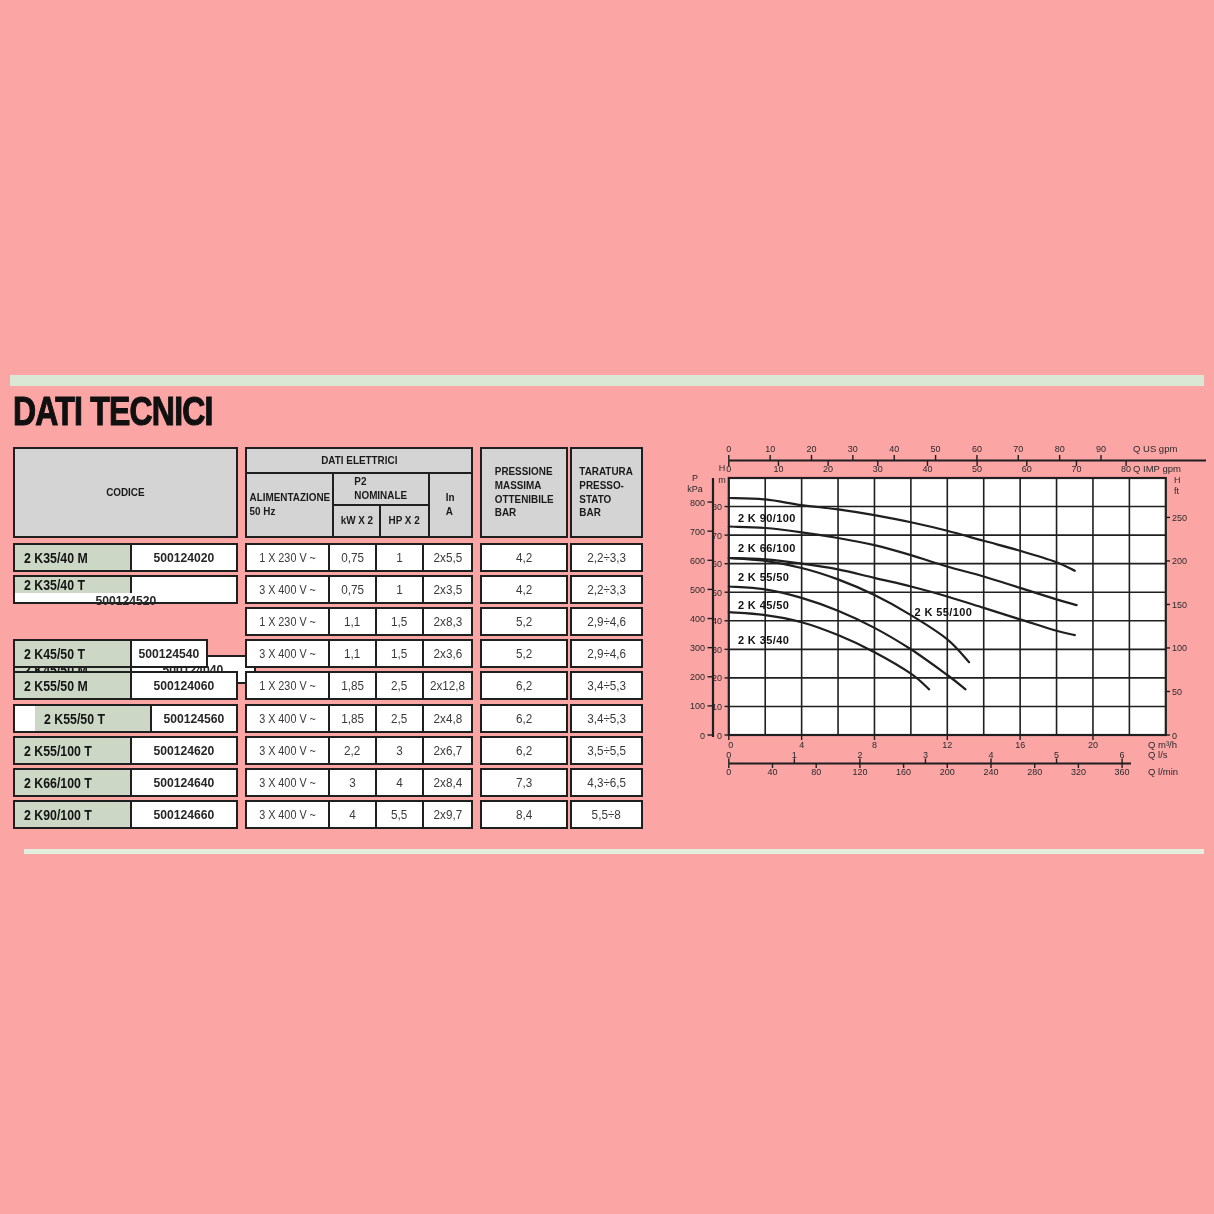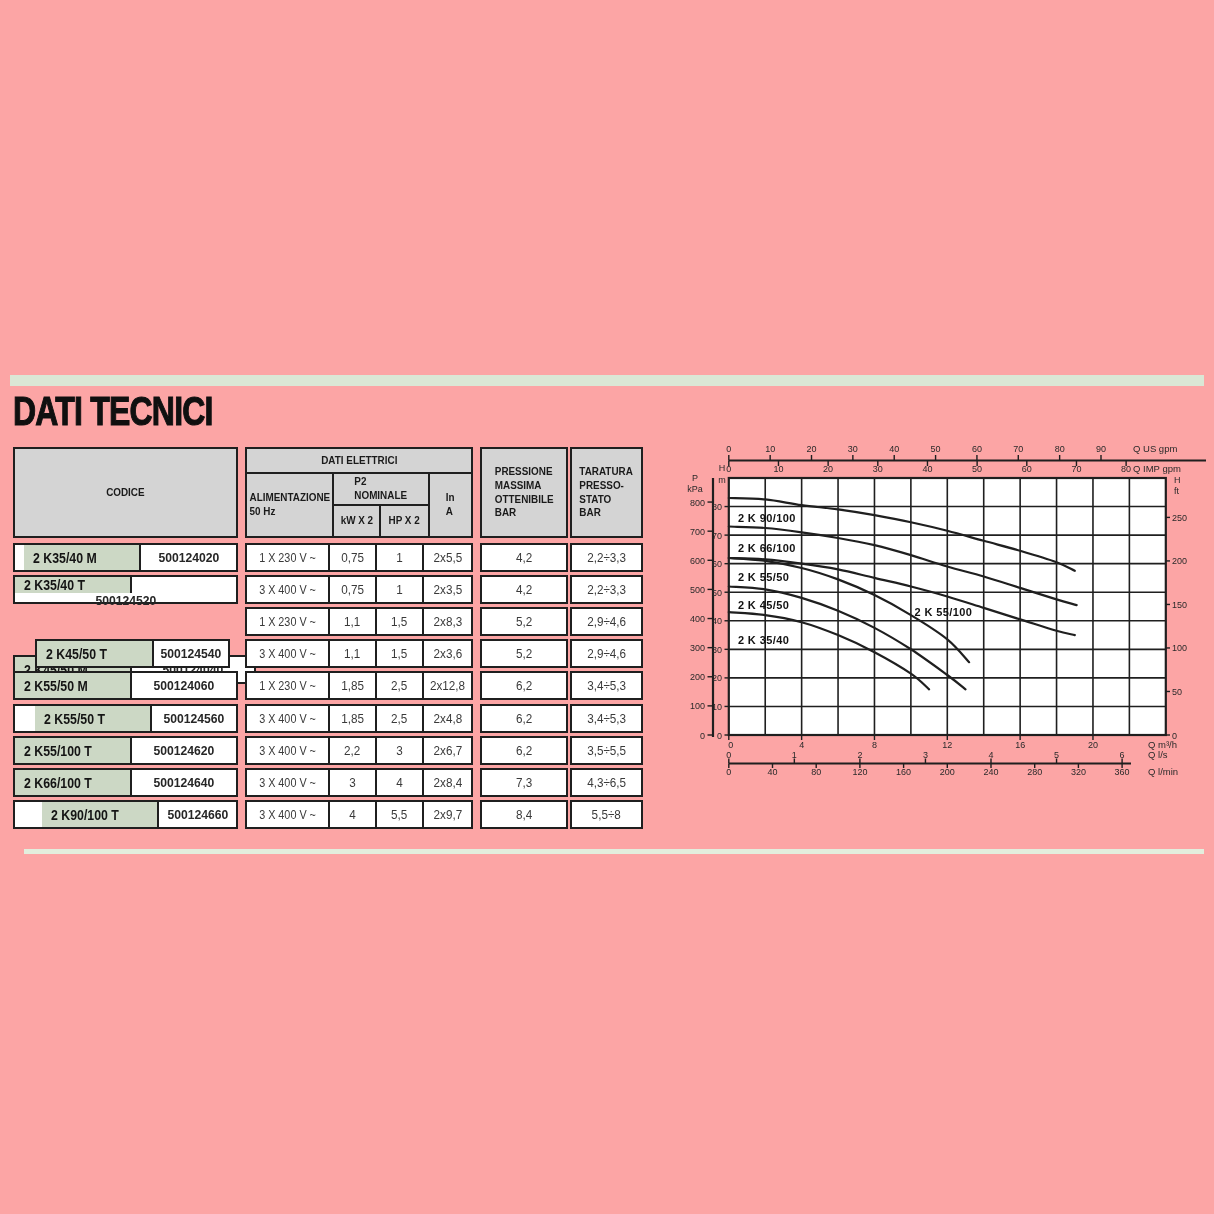--- a/index.html
+++ b/index.html
@@ -99,21 +99,21 @@
   <div class="hbox ta-head">
     <div class="hcell">
         <span class="tx">TARATURA
 PRESSO-
 STATO
 BAR</span>
       </div>
   </div>
 
   <div id="rows">
-      <div class="row-box" style="left: 13px; top: 543px; width: 225px; padding-left: 9px;">
+      <div class="row-box" style="left: 13px; top: 543px; width: 225px;">
         <div class="cell cell-model">
           <span class="tx">2 K35/40 M</span>
         </div>
         <div class="cell cell-code">
           <span class="tx">500124020</span>
         </div>
       </div>
       <div class="row-box" style="left: 245px; top: 543px; width: 228px;">
         <div class="cell cell-supply">
           <span class="tx">1 X 230 V ~</span>
@@ -195,21 +195,21 @@
       <div class="row-box" style="left: 480px; top: 607px; width: 88px;">
         <div class="cell cell-full">
           <span class="tx">5,2</span>
         </div>
       </div>
       <div class="row-box" style="left: 570px; top: 607px; width: 73px;">
         <div class="cell cell-full">
           <span class="tx">2,9÷4,6</span>
         </div>
       </div>
-      <div class="row-box" style="left: 13px; top: 639px; width: 195px; margin-left: 22px;">
+      <div class="row-box" style="left: 13px; top: 639px; width: 195px;">
         <div class="cell cell-model">
           <span class="tx">2 K45/50 T</span>
         </div>
         <div class="cell cell-code">
           <span class="tx">500124540</span>
         </div>
       </div>
       <div class="row-box" style="left: 245px; top: 639px; width: 228px;">
         <div class="cell cell-supply">
           <span class="tx">3 X 400 V ~</span>
@@ -355,21 +355,21 @@
       <div class="row-box" style="left: 480px; top: 768px; width: 88px;">
         <div class="cell cell-full">
           <span class="tx">7,3</span>
         </div>
       </div>
       <div class="row-box" style="left: 570px; top: 768px; width: 73px;">
         <div class="cell cell-full">
           <span class="tx">4,3÷6,5</span>
         </div>
       </div>
-      <div class="row-box" style="left: 13px; top: 800px; width: 225px; padding-left: 27px;">
+      <div class="row-box" style="left: 13px; top: 800px; width: 225px;">
         <div class="cell cell-model">
           <span class="tx">2 K90/100 T</span>
         </div>
         <div class="cell cell-code">
           <span class="tx">500124660</span>
         </div>
       </div>
       <div class="row-box" style="left: 245px; top: 800px; width: 228px;">
         <div class="cell cell-supply">
           <span class="tx">3 X 400 V ~</span>

